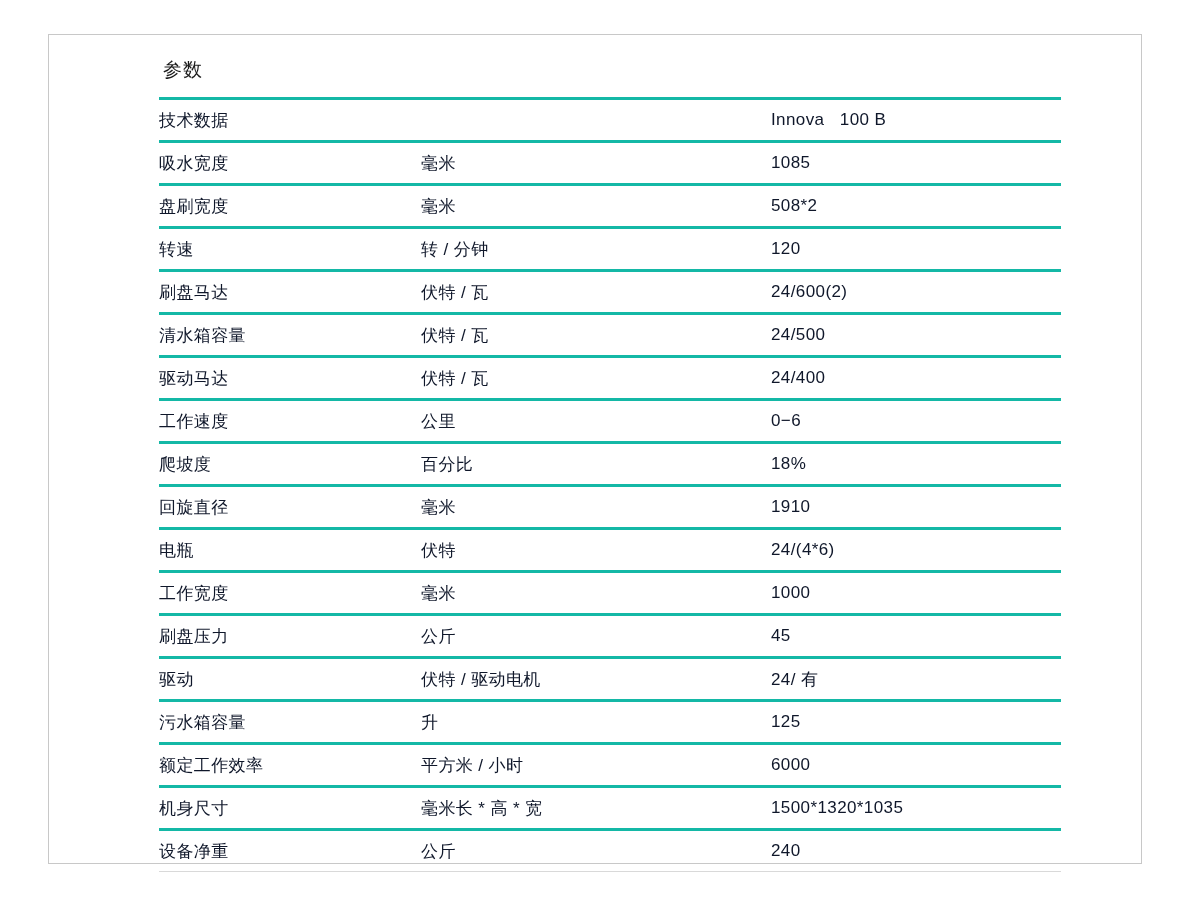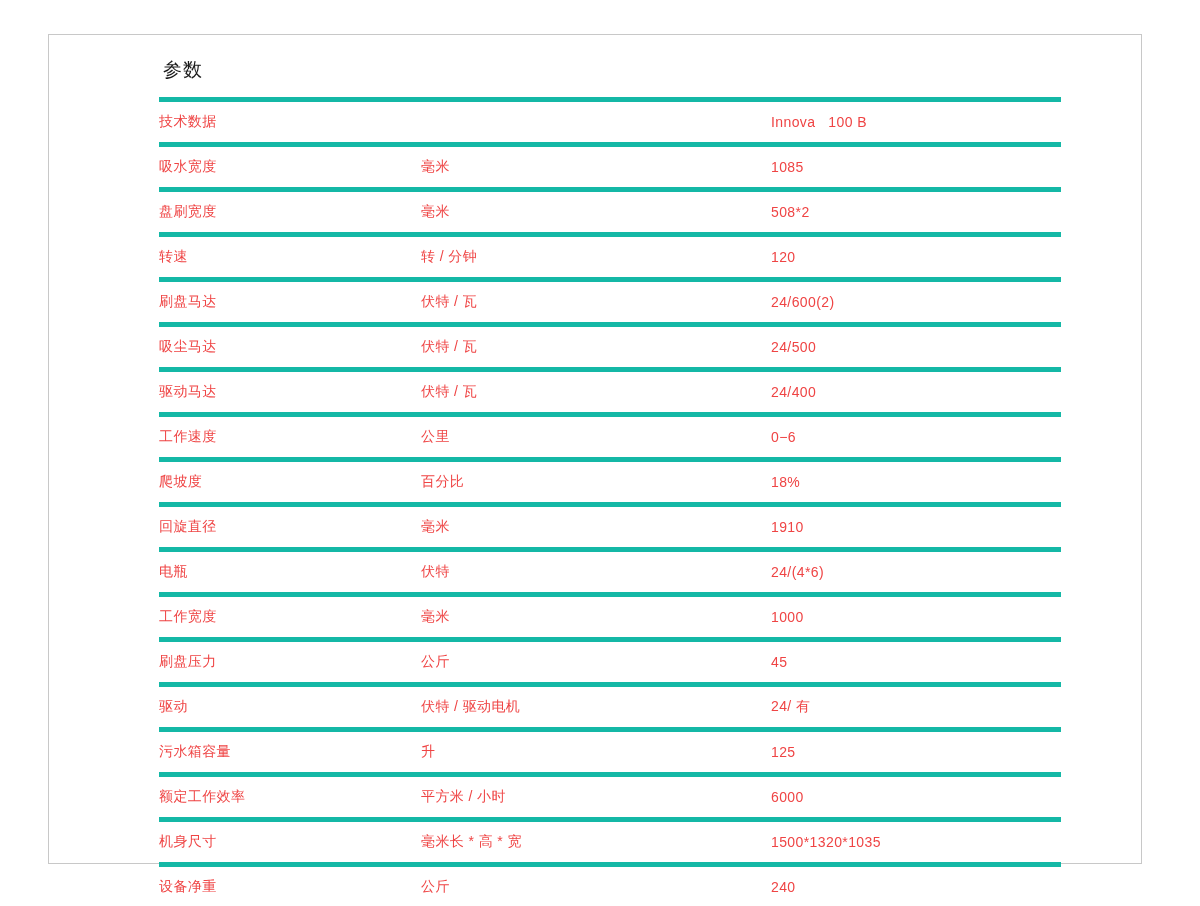--- a/index.html
+++ b/index.html
@@ -37,23 +37,23 @@
     letter-spacing: 1px;
     padding-bottom: 14px;
     padding-left: 4px;
   }
   table.spec-table {
     border-collapse: collapse;
     width: 902px;
     table-layout: fixed;
   }
   table.spec-table td {
-    border-top: 5px solid #14b8a6;
-    font-size: 14px;
-    color: #ef4444;
+    border-top: 3px solid #14b8a6;
+    font-size: 17px;
+    color: #0f172a;
     height: 40px;
     vertical-align: middle;
     padding: 0;
     font-weight: 400;
     letter-spacing: 0.4px;
   }
   table.spec-table tr:last-child td {
     border-bottom: 1px solid #d9d9d9;
   }
   td.col-name {
@@ -98,21 +98,21 @@
           <td class="col-name">转速</td>
           <td class="col-unit">转 / 分钟</td>
           <td class="col-value">120</td>
         </tr>
         <tr>
           <td class="col-name">刷盘马达</td>
           <td class="col-unit">伏特 / 瓦</td>
           <td class="col-value">24/600(2)</td>
         </tr>
         <tr>
-          <td class="col-name">吸尘马达</td>
+          <td class="col-name">清水箱容量</td>
           <td class="col-unit">伏特 / 瓦</td>
           <td class="col-value">24/500</td>
         </tr>
         <tr>
           <td class="col-name">驱动马达</td>
           <td class="col-unit">伏特 / 瓦</td>
           <td class="col-value">24/400</td>
         </tr>
         <tr>
           <td class="col-name">工作速度</td>

